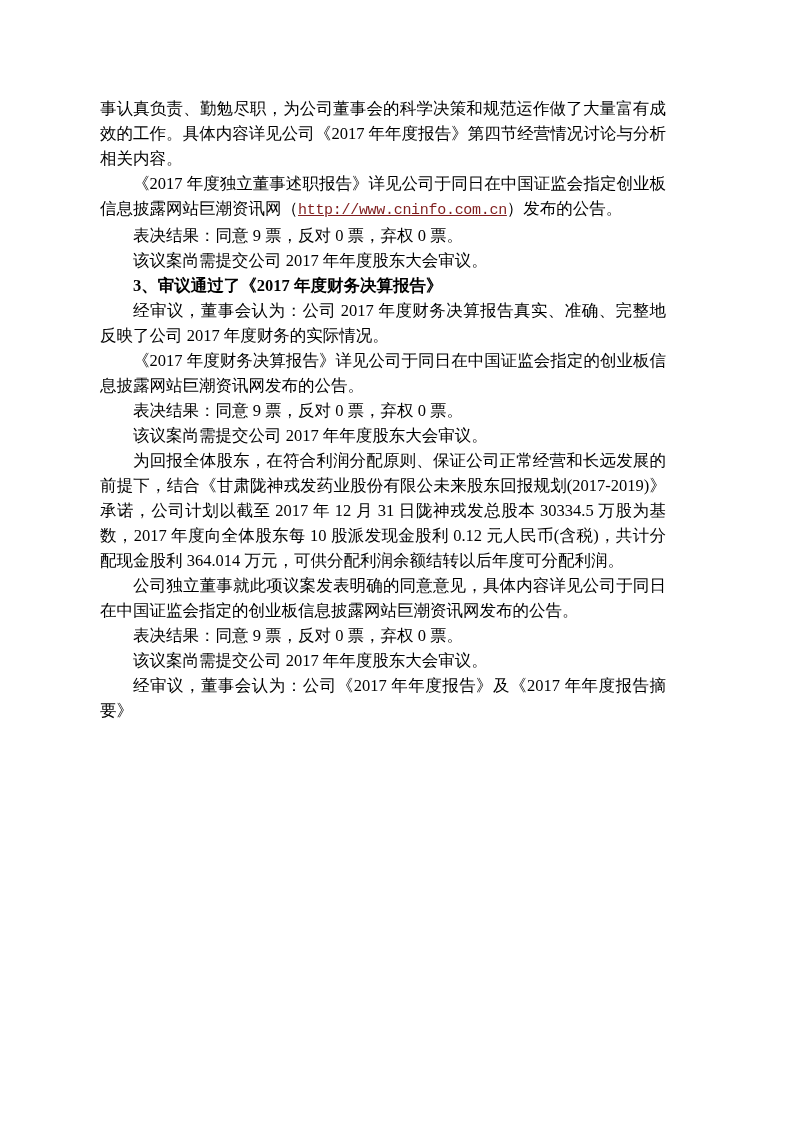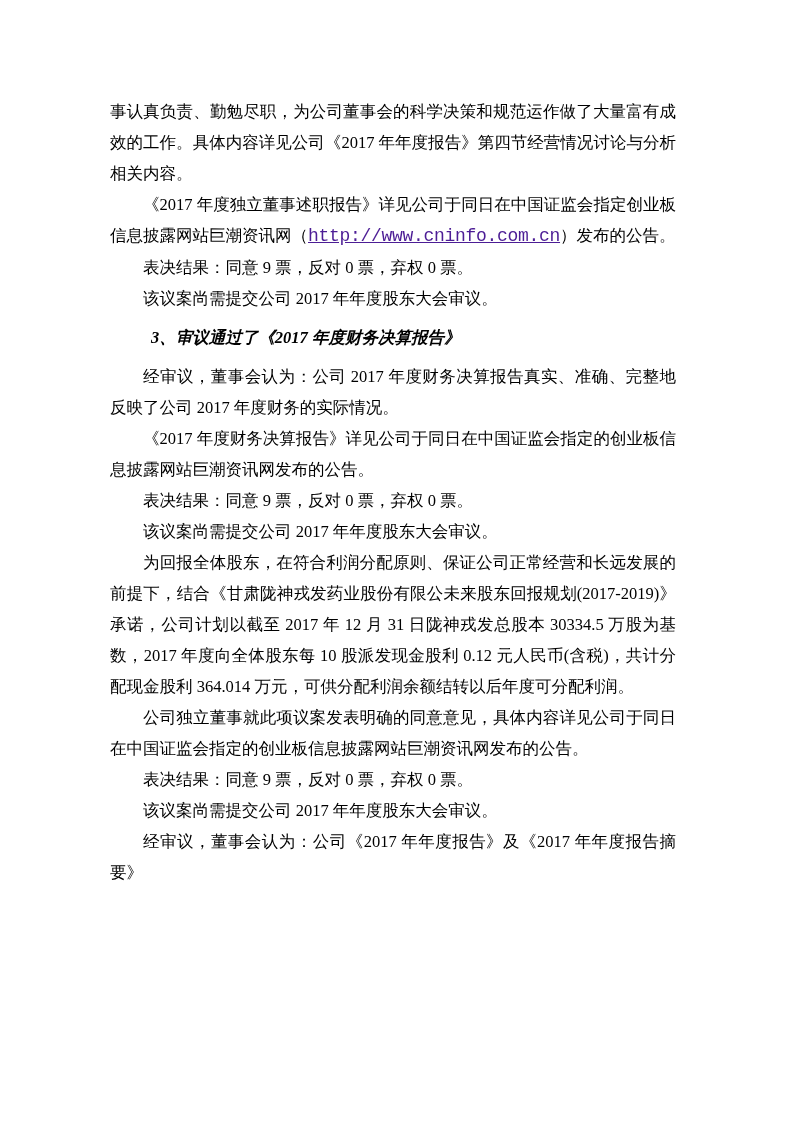--- a/index.html
+++ b/index.html
@@ -9,48 +9,47 @@
   }
   .page {
     position: relative;
     width: 793px;
     height: 1122px;
     background: #ffffff;
     overflow: hidden;
   }
   .content {
     position: absolute;
-    left: 110px;
+    left: 100px;
     top: 96px;
     width: 566px;
     font-family: "Liberation Serif", "DejaVu Serif", serif;
     font-size: 16.5px;
-    line-height: 31px;
+    line-height: 25px;
     color: #000000;
     text-align: justify;
   }
   .para {
     margin: 0;
     padding: 0;
   }
   .indent {
     text-indent: 2em;
   }
   .heading {
-    margin: 8px;
+    margin: 0;
     padding: 0;
     text-indent: 2em;
     font-weight: 700;
-    font-style: italic;
   }
   .hyperlink {
-    color: #4c1d95;
+    color: #7f1d1d;
     text-decoration: underline;
     font-family: "Liberation Mono", "DejaVu Sans Mono", monospace;
-    font-size: 18px;
+    font-size: 15px;
     letter-spacing: -0.3px;
     cursor: pointer;
   }
 </style>
 </head>
 <body>
 
 <div class="page">
   <div class="content">
 

